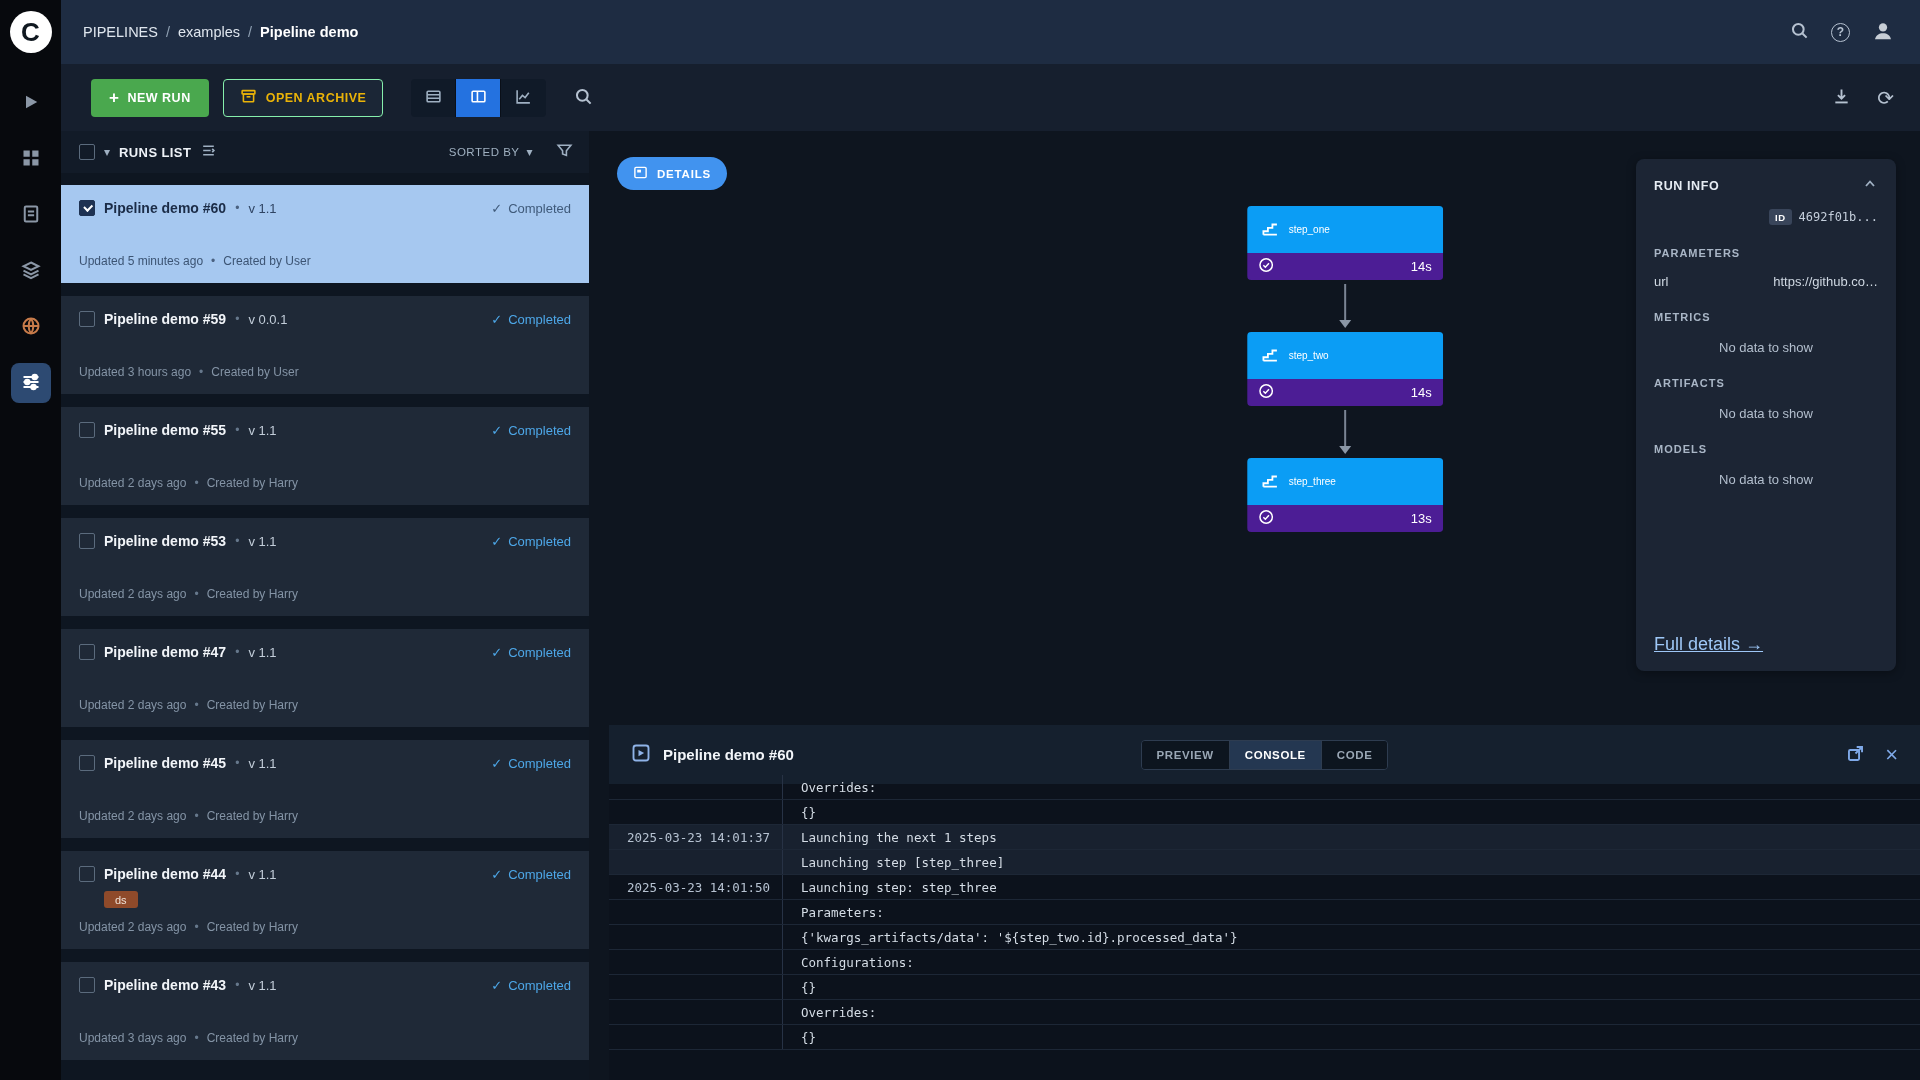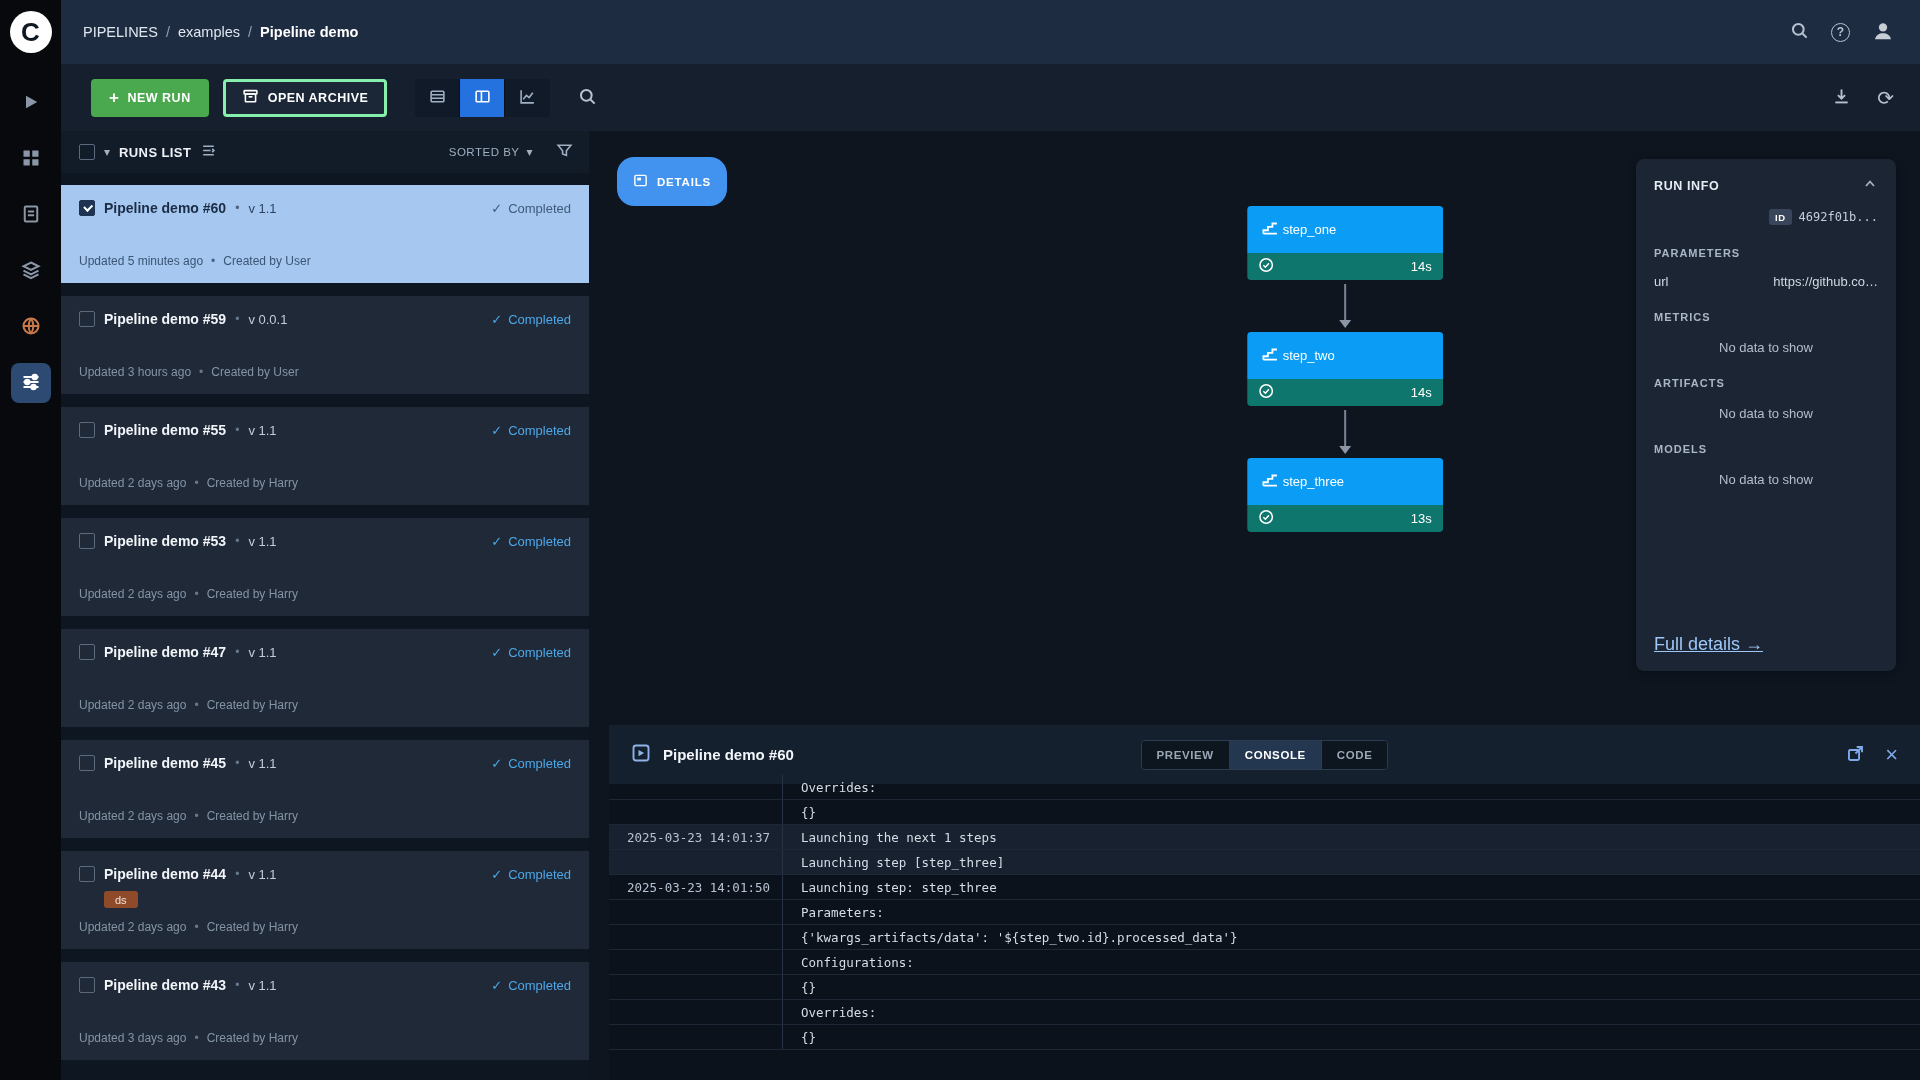--- a/index.html
+++ b/index.html
@@ -62,21 +62,21 @@
     padding:0 26px 0 30px; gap:14px; flex-shrink:0;
   }
   .btn-green {
     background:#4aa84e; border:none; color:#ffffff; font-weight:bold;
     font-size:12.5px; letter-spacing:.5px; height:38px; padding:0 18px;
     border-radius:4px; display:flex; align-items:center; gap:8px; cursor:pointer;
     font-family:inherit;
   }
   .btn-green .plus { font-size:17px; font-weight:bold; line-height:1; }
   .btn-outline {
-    background:#1b2636; border:3px solid #86efac; color:#ffffff; font-weight:bold;
+    background:#1b2636; border:1px solid #86efac; color:#eab308; font-weight:bold;
     font-size:12.5px; letter-spacing:.5px; height:38px; padding:0 16px;
     border-radius:4px; display:flex; align-items:center; gap:9px; cursor:pointer;
     font-family:inherit;
   }
   .btn-outline svg, .toggle svg { width:17px; height:17px; }
   .view-toggles { display:flex; margin-left:14px; border-radius:4px; overflow:hidden; }
   .toggle {
     width:45px; height:38px; background:#101a28; border:none; cursor:pointer;
     color:#9fb0c2; display:flex; align-items:center; justify-content:center;
     border-right:1px solid #0a0f18;
@@ -139,38 +139,38 @@
   .run-card.selected .dot { color:#4a6180; }
   .run-card.selected .checkbox { background:#1e3252; border-color:#1e3252; }
 
   
   .work-area { flex:1; display:flex; flex-direction:column; min-width:0; }
   .graph-area { height:594px; position:relative; background:#0e151f; flex-shrink:0; }
 
   .details-btn {
     position:absolute; top:26px; left:28px; background:#4193ef; border:none;
     color:#ffffff; font-weight:bold; font-size:11.5px; letter-spacing:.8px;
-    height:49px; padding:0 16px; border-radius:17px; display:flex;
+    height:33px; padding:0 16px; border-radius:17px; display:flex;
     align-items:center; gap:9px; cursor:pointer; font-family:inherit;
   }
   .details-btn svg { width:15px; height:15px; }
 
   .dag {
     position:absolute; left:50%; transform:translateX(-4%); top:75px;
     display:flex; flex-direction:column; align-items:center;
   }
   .node-wrap { display:flex; flex-direction:column; align-items:center; }
   .node { width:196px; border-radius:4px; overflow:hidden; cursor:pointer; }
   .node-top {
     height:47px; background:#0b9df5; display:flex; align-items:center;
-    gap:4px; padding:0 14px; color:#ffffff; font-size:13px;
+    gap:10px; padding:0 14px; color:#ffffff; font-size:10px;
   }
   .node-top svg { width:18px; height:18px; flex-shrink:0; }
   .node-bar {
-    height:27px; background:#0f766e; display:flex; align-items:center;
+    height:27px; background:#4c1d95; display:flex; align-items:center;
     padding:0 11px; color:#ffffff;
   }
   .node-bar svg { width:16px; height:16px; }
   .node-duration { margin-left:auto; font-size:13px; }
   .node-arrow { height:52px; width:14px; position:relative; }
   .node-arrow::before {
     content:""; position:absolute; left:6px; top:4px; width:2px; height:38px; background:#7a8494;
   }
   .node-arrow::after {
     content:""; position:absolute; left:1px; top:40px; border-left:6px solid transparent;

